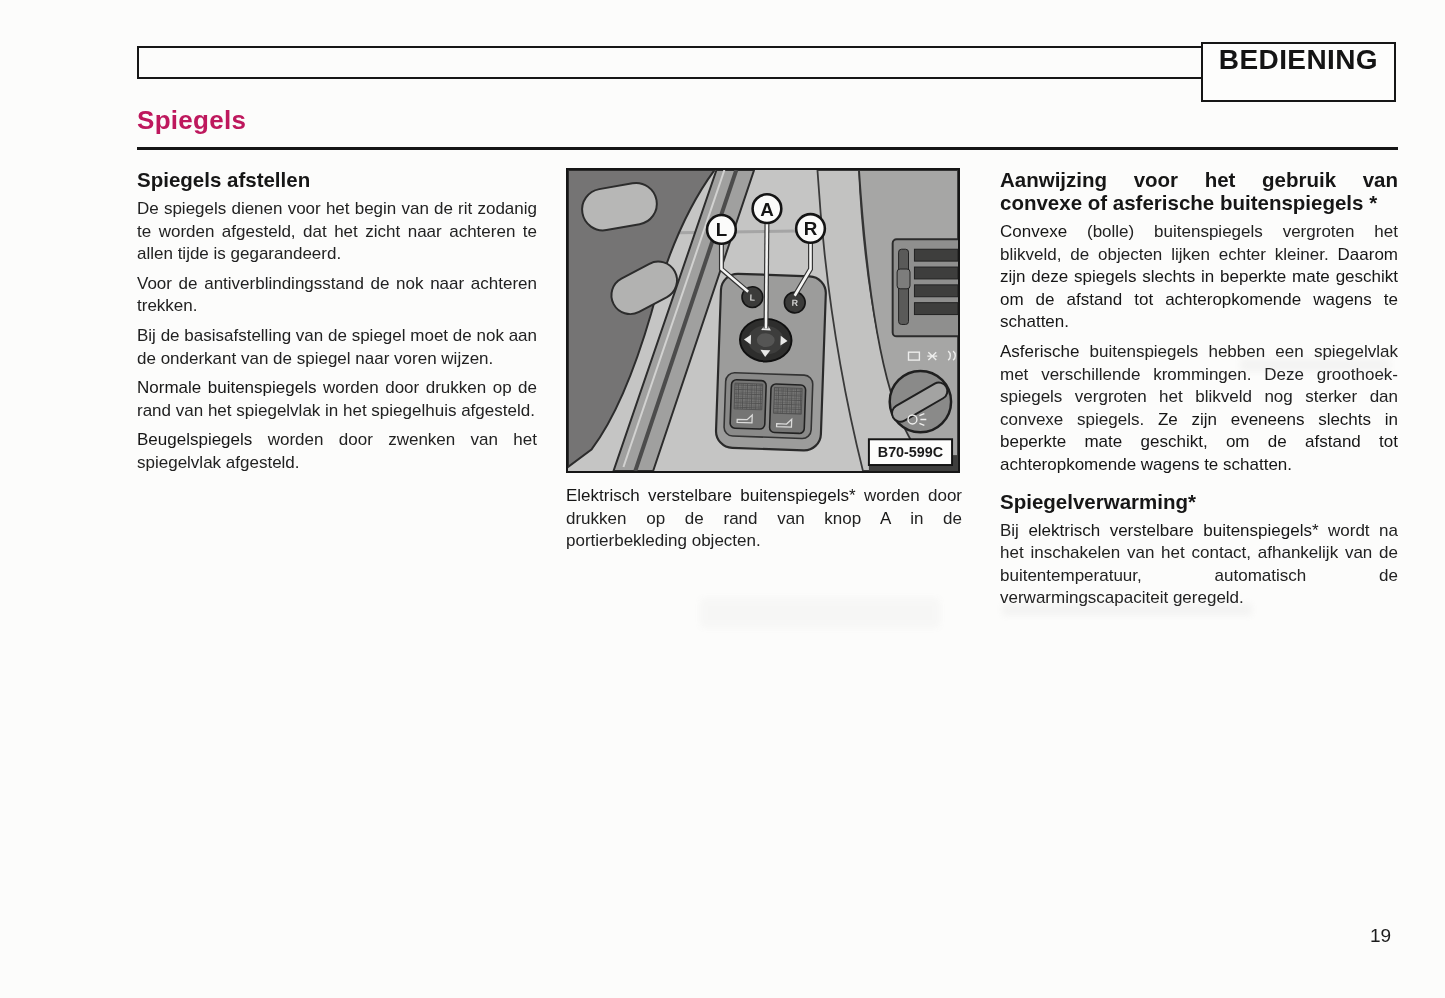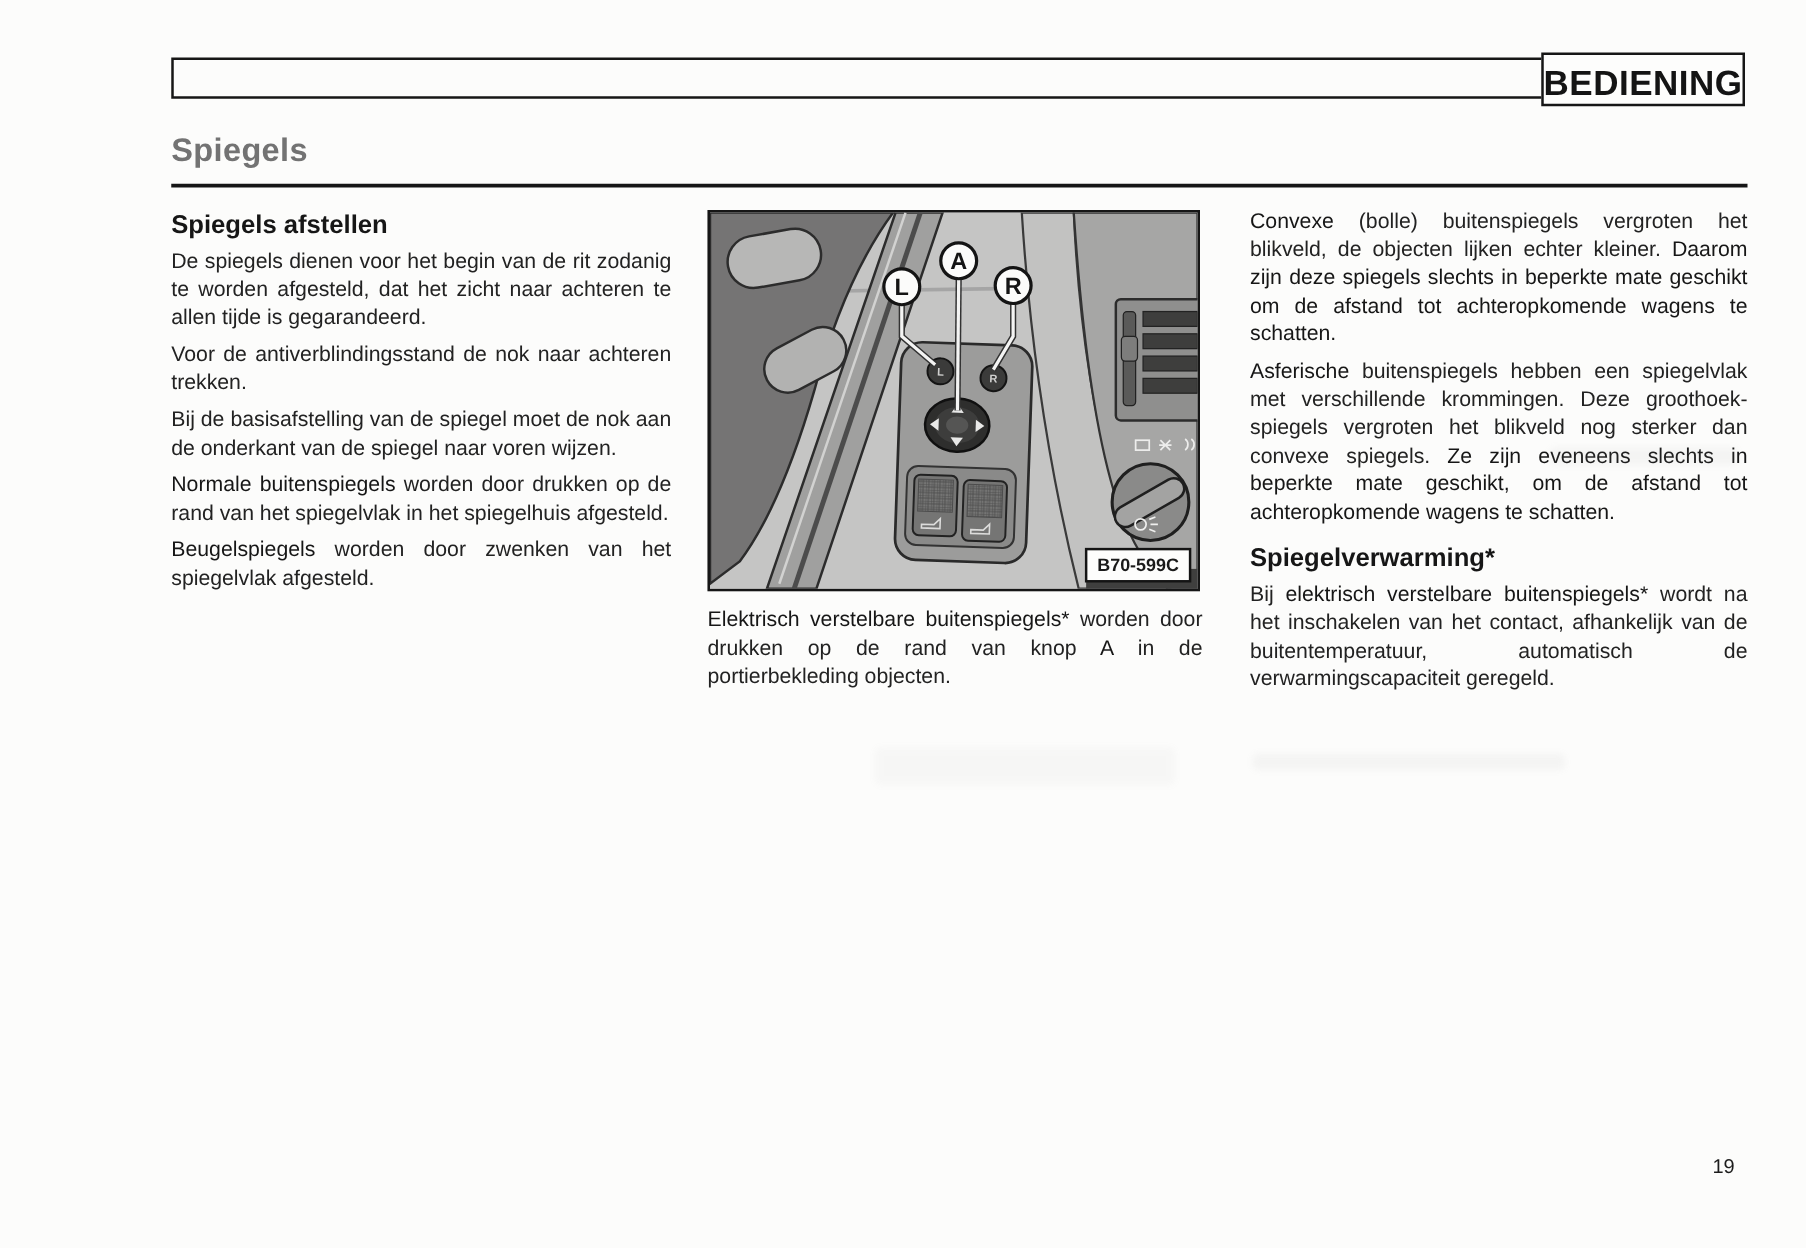--- a/index.html
+++ b/index.html
@@ -12,32 +12,32 @@
     overflow:hidden;
   }
   .page { position:absolute; inset:0; }
 
   
   .banner {
     position:absolute; left:137px; top:46px; width:1259px; height:33px;
     border:2px solid #161616; background:#fcfcfb;
   }
   .banner-title-box {
-    position:absolute; right:-2px; top:-6px; height:43px;
+    position:absolute; right:-2px; top:-6px; height:60px;
     border:2px solid #161616; background:#fdfdfc;
-    display:flex; align-items:flex-end; padding:0 0;
+    display:flex; align-items:flex-start; padding:0 16px;
   }
   .banner-title-box span {
     font-weight:700; font-size:28px; letter-spacing:0.4px; color:#141414;
   }
 
   
   .section-title {
     position:absolute; left:137px; top:105px;
-    font-size:26px; font-weight:700; letter-spacing:0.3px; color:#737373;
+    font-size:26px; font-weight:700; letter-spacing:0.3px; color:#be185d;
   }
   .rule {
     position:absolute; left:137px; top:147px; width:1261px; height:3px;
     background:#161616;
   }
 
   
   .col { position:absolute; top:166px; }
   .col-left   { left:137px;  width:400px; }
   .col-middle { left:566px;  width:396px; }
@@ -63,21 +63,21 @@
   .illustration svg { display:block; width:100%; height:100%; }
 
   
   .smudge { position:absolute; background:#9a9a9a; opacity:0.08; filter:blur(3px); border-radius:4px; }
   .smudge-1 { left:1240px; top:358px; width:150px; height:14px; }
   .smudge-2 { left:1002px; top:603px; width:250px; height:13px; }
   .smudge-3 { left:700px;  top:598px; width:240px; height:30px; opacity:0.05; }
 
   .page-number {
     position:absolute; left:1370px; top:925px;
-    font-size:16px; color:#1c1c1c;
+    font-size:19px; color:#1c1c1c;
   }
 </style>
 </head>
 <body>
 
 <div class="page">
 
   <div class="banner">
     <div class="banner-title-box">
       <span>BEDIENING</span>
@@ -216,20 +216,21 @@
           <text x="346" y="290" font-size="14.5" font-weight="600" fill="#1a1a1a" text-anchor="middle" font-family="Liberation Sans, sans-serif">B70-599C</text>
         </g>
       </svg>
     </figure>
     <div class="col-blocks">
         <p class="col-para"><span class="b">Elektrisch verstelbare buitenspiegels*</span><span> worden door drukken op de rand van knop </span><span class="b">A</span><span> in de portierbekleding objecten.</span></p>
       </div>
   </div>
 
   <div class="col col-right">
+      <h3 class="col-heading">Aanwijzing voor het gebruik van convexe of asferische buitenspiegels *</h3>
       <p class="col-para"><span class="b">Convexe</span><span> (bolle) buitenspiegels vergroten het blikveld, de objecten lijken echter kleiner. </span><span class="b">Daarom zijn deze spiegels slechts in beperkte mate geschikt om de afstand tot achteropkomende wagens te schatten.</span></p>
       <p class="col-para"><span class="b">Asferische</span><span> buitenspiegels hebben een spiegelvlak met verschillende krommingen. Deze groothoek-spiegels vergroten het blikveld nog sterker dan convexe spiegels. </span><span class="b">Ze zijn eveneens slechts in beperkte mate geschikt, om de afstand tot achteropkomende wagens te schatten.</span></p>
       <h3 class="col-heading">Spiegelverwarming*</h3>
       <p class="col-para"><span>Bij </span><span class="b">elektrisch verstelbare buitenspiegels*</span><span> wordt na het inschakelen van het contact, afhankelijk van de buitentemperatuur, automatisch de verwarmingscapaciteit geregeld.</span></p>
     </div>
 
   <div class="smudge smudge-1"></div>
   <div class="smudge smudge-2"></div>
   <div class="smudge smudge-3"></div>
 

